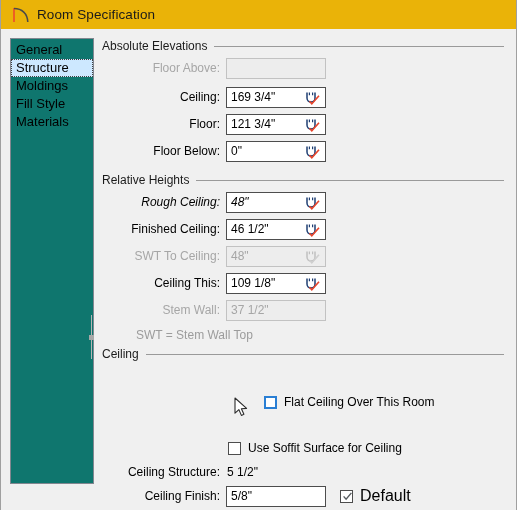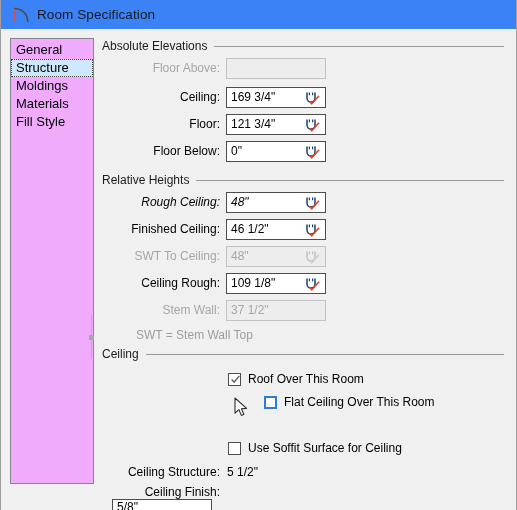--- a/index.html
+++ b/index.html
@@ -29,21 +29,21 @@
     background: #f0f0f0;
     overflow: hidden;
   }
 
   
   #titlebar {
     position: absolute;
     left: 0; top: 0;
     right: 0;
     height: 29px;
-    background: #3b82f6;
+    background: #eab308;
     display: flex;
     align-items: center;
   }
   #titlebar .tb-icon {
     width: 22px;
     height: 20px;
     margin-left: 9px;
     margin-right: 5px;
     position: relative;
     flex: 0 0 auto;
@@ -64,21 +64,21 @@
     background: #f0f0f0;
   }
 
   
   #catlist {
     position: absolute;
     left: 8px;
     top: 9px;
     width: 84px;
     height: 446px;
-    background: #f0abfc;
+    background: #0f766e;
     border: 1px solid #828790;
     box-sizing: border-box;
     padding-top: 2px;
   }
   .cat-item {
     height: 18px;
     line-height: 18px;
     padding-left: 5px;
     font-size: 13px;
     color: #000;
@@ -259,22 +259,22 @@
     </span>
     <span class="tb-title">Room Specification</span>
   </div>
 
   <div id="content">
 
     <div id="catlist">
       <div class="cat-item">General</div>
       <div class="cat-item selected">Structure</div>
       <div class="cat-item">Moldings</div>
+      <div class="cat-item">Fill Style</div>
       <div class="cat-item">Materials</div>
-      <div class="cat-item">Fill Style</div>
     </div>
 
     <div id="splitter">
       <div class="sp-line"></div>
       <div class="sp-grip"></div>
     </div>
 
     <div id="panel">
 
       <div class="group-head" style="left:4px; top:10px; width:402px;">
@@ -378,21 +378,21 @@
               <path d="M4 3.5 v5.6 a4 4 0 0 0 8 0 V3.5" fill="none" stroke="#c0c0c0" stroke-width="1.5"></path>
               <line x1="6.4" y1="3.5" x2="6.4" y2="6.2" stroke="#c0c0c0" stroke-width="1.2"></line>
               <line x1="9.6" y1="3.5" x2="9.6" y2="6.2" stroke="#c0c0c0" stroke-width="1.2"></line>
               <path d="M6.5 12.2 l2.3 2.6 L16 6.7" fill="none" stroke="#cfcfcf" stroke-width="1.6"></path>
             </svg>
           </span>
         </span>
       </div>
 
       <div class="frow" style="left:0px; top:243px;">
-        <span class="flabel" style="width:122px;">Ceiling Rough:</span>
+        <span class="flabel" style="width:122px;">Ceiling This:</span>
         <span class="field" style="margin-left:6px;">
           <span class="ftext">109 1/8"</span>
           <span class="spin">
             <svg class="handicon" width="19" height="18" viewBox="0 0 19 18">
               <path d="M4 3.5 v5.6 a4 4 0 0 0 8 0 V3.5" fill="none" stroke="#1f3f73" stroke-width="1.5"></path>
               <line x1="6.4" y1="3.5" x2="6.4" y2="6.2" stroke="#1f3f73" stroke-width="1.2"></line>
               <line x1="9.6" y1="3.5" x2="9.6" y2="6.2" stroke="#1f3f73" stroke-width="1.2"></line>
               <path d="M6.5 12.2 l2.3 2.6 L16 6.7" fill="none" stroke="#e8442a" stroke-width="1.6"></path>
             </svg>
           </span>
@@ -406,48 +406,38 @@
         </span>
       </div>
 
       <div class="trow dim" style="left:38px; top:297px;">SWT = Stem Wall Top</div>
 
       <div class="group-head" style="left:4px; top:318px; width:402px;">
         <span class="gh-label">Ceiling</span>
         <span class="gh-rule"></span>
       </div>
 
-      <div class="crow" style="left:130px; top:341px;">
-        <span class="cbox">
-          <span class="tick">
-            <svg width="11" height="11" viewBox="0 0 11 11">
-              <path d="M1.6 5.4 L4.1 8.2 L9.4 1.9" fill="none" stroke="#555a5e" stroke-width="1.4"></path>
-            </svg>
-          </span>
-        </span>
-        <span class="clabel">Roof Over This Room</span>
-      </div>
 
       <div class="crow" style="left:130px; top:364px;margin-left:36px;">
         <span class="cbox hover"></span>
         <span class="clabel">Flat Ceiling Over This Room</span>
       </div>
 
 
       <div class="crow" style="left:130px; top:410px;text-align:right;">
         <span class="cbox"></span>
         <span class="clabel">Use Soffit Surface for Ceiling</span>
       </div>
 
       <div class="frow" style="left:0px; top:432px;">
         <span class="flabel" style="width:122px;">Ceiling Structure:</span>
         <span class="trow" style="position:static; padding-left:7px;">5 1/2"</span>
       </div>
 
-      <div class="frow" style="left:0px; top:456px;flex-direction:column;">
+      <div class="frow" style="left:0px; top:456px;">
         <span class="flabel" style="width:122px;">Ceiling Finish:</span>
         <span class="field" style="margin-left:6px; width:100px;">
           <span class="ftext">5/8"</span>
         </span>
         <span class="cbox" style="margin-left:14px;">
           <span class="tick">
             <svg width="11" height="11" viewBox="0 0 11 11">
               <path d="M1.6 5.4 L4.1 8.2 L9.4 1.9" fill="none" stroke="#555a5e" stroke-width="1.4"></path>
             </svg>
           </span>

